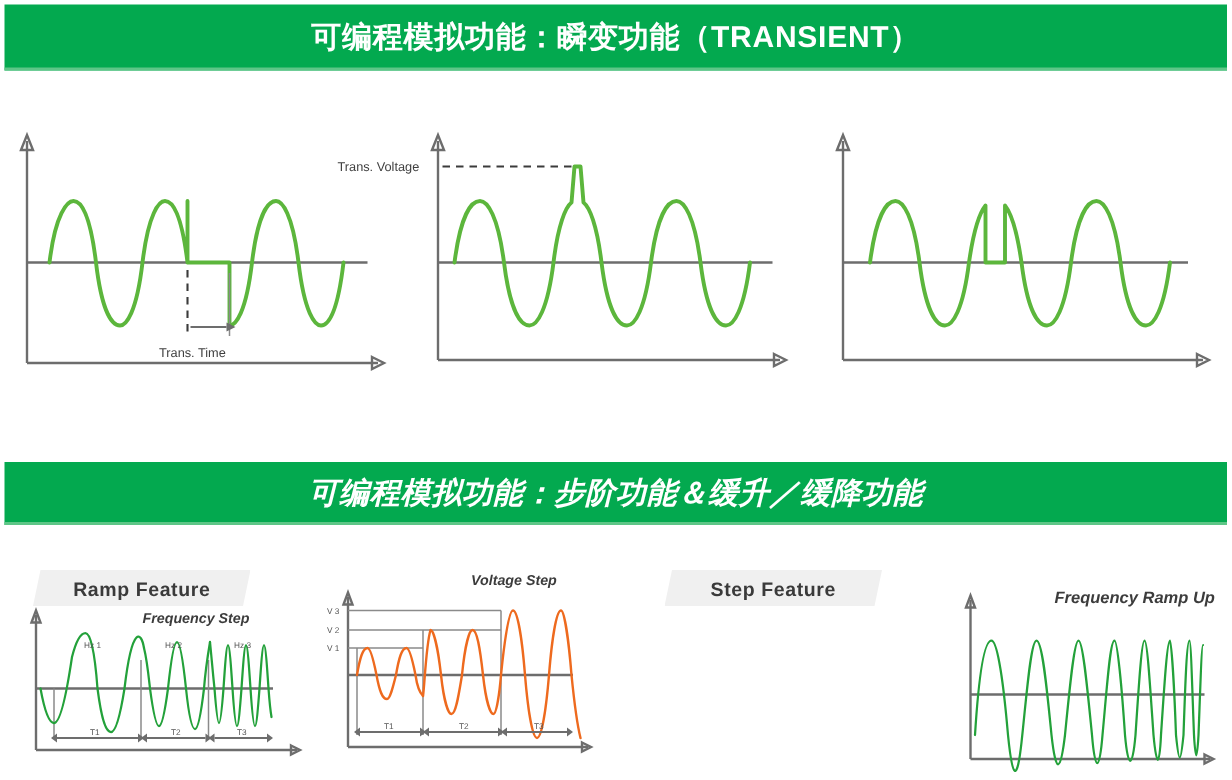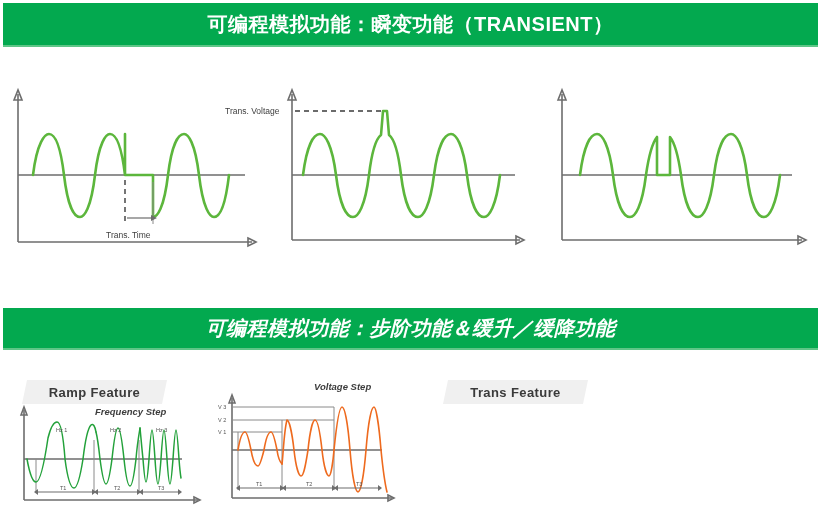--- a/index.html
+++ b/index.html
@@ -168,21 +168,21 @@
 </div>
 
 <div class="banner" id="banner-step">
   <span class="banner-title">可编程模拟功能：步阶功能＆缓升／缓降功能</span>
 </div>
 
 <div class="badge" id="badge-step">
   <span>Ramp Feature</span>
 </div>
 <div class="badge" id="badge-ramp">
-  <span>Trans Feature</span>
+  <span>Step Feature</span>
 </div>
 
 <div class="row" id="row-step">
 
   <div class="panel" style="left:10px; width:200px;">
     <svg width="200" height="150" viewBox="0 0 200 150">
       <text class="lbl lbl-title-sm" x="85" y="45">Frequency Step</text>
 
       <path class="axis" d="M14,130 L188,130"></path>
       <path class="axis" d="M184,127 L190,130 L184,133 Z" fill="#6d6d6d" stroke="none"></path>
@@ -277,13 +277,35 @@
       <path class="measline" d="M134,118 L174,118"></path>
       <path d="M134,115 L130,118 L134,121 Z" fill="#6d6d6d"></path>
       <path d="M174,115 L178,118 L174,121 Z" fill="#6d6d6d"></path>
       <text class="lbl lbl-tiny" x="52" y="116">T1</text>
       <text class="lbl lbl-tiny" x="102" y="116">T2</text>
       <text class="lbl lbl-tiny" x="152" y="116">T3</text>
     </svg>
   </div>
 
 
+  <div class="panel" style="left:633px; width:188px;">
+    <svg width="188" height="150" viewBox="0 0 188 150">
+      <text class="lbl lbl-title" x="70" y="32">Frequency Ramp Up</text>
+      <path class="axis" d="M14,136 L174,136"></path>
+      <path class="axis" d="M170,133 L176,136 L170,139 Z" fill="#6d6d6d" stroke="none"></path>
+      <path class="axis" d="M14,136 L14,30"></path>
+      <path class="axis" d="M11,35 L14,27 L17,35 Z" fill="#6d6d6d" stroke="none"></path>
+      <path class="zeroline" d="M14,93 L170,93" stroke-width="1.3"></path>
+      <path class="wave-green-thin" stroke-width="1.9" d="M17,120
+           C20,72 24,57 28,57 C32,57 36,85 39,120
+           C42,150 45,152 48,125 C51,98 54,57 58,57
+           C62,57 65,90 68,120 C71,147 74,145 77,120
+           C80,90 83,57 86,57 C89,57 92,90 95,120
+           C97,145 100,145 102,120 C105,88 107,57 110,57
+           C112,57 115,90 117,120 C119,143 122,143 124,120
+           C126,90 128,57 130,57 C132,57 134,92 136,120
+           C138,142 140,142 141,120 C143,90 145,57 147,57
+           C148,57 150,92 151,120 C153,140 154,140 156,120
+           C157,92 158,57 160,57 C161,57 162,95 163,120
+           C164,138 165,138 166,120 C167,95 168,60 169,60"></path>
+    </svg>
+  </div>
 </div>
 
 </body></html>

